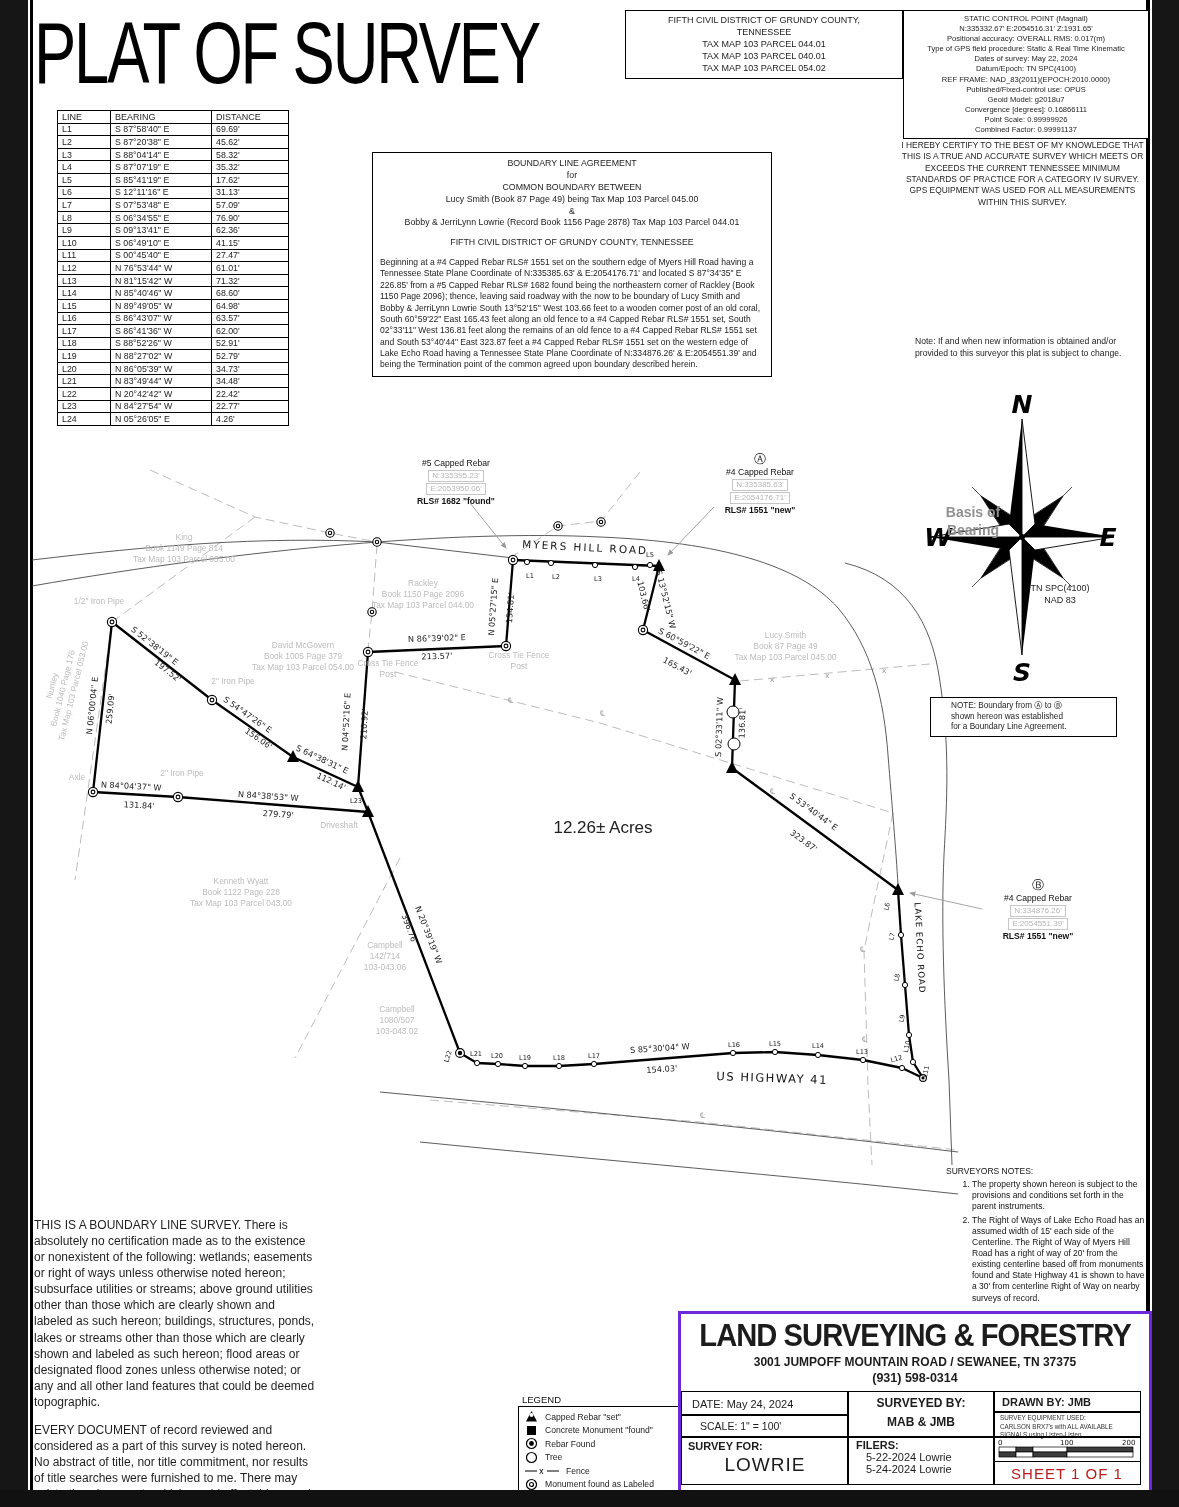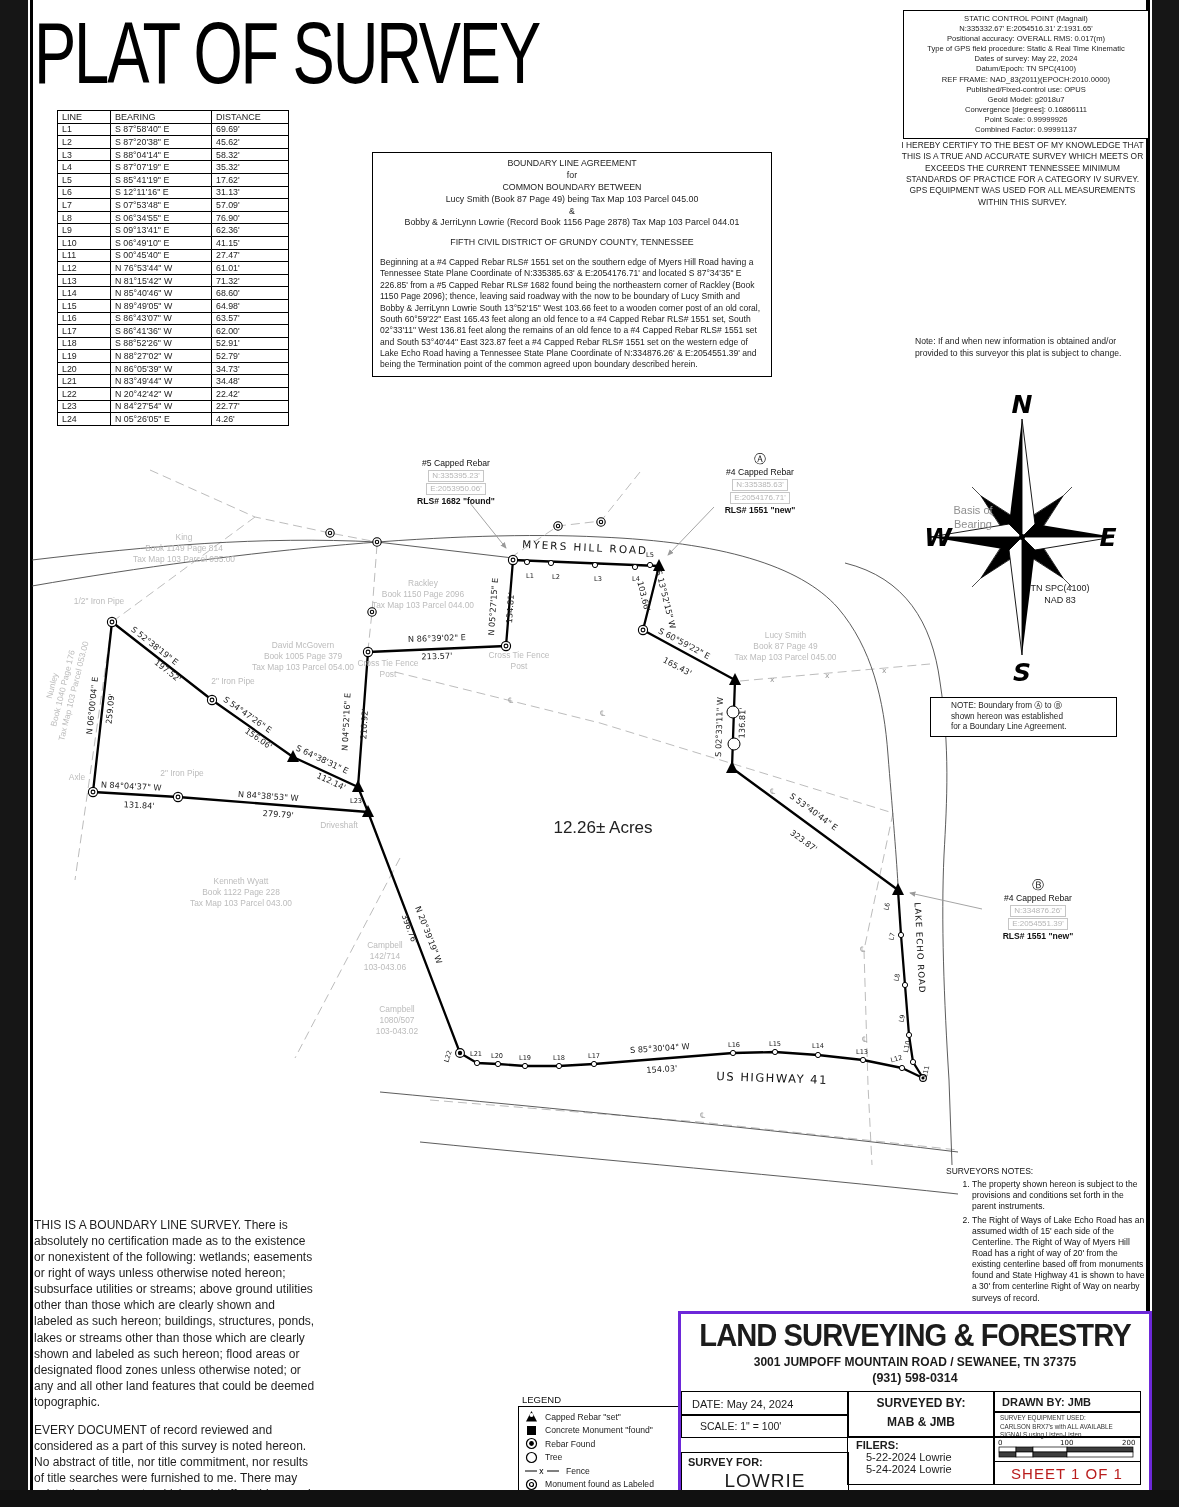--- a/index.html
+++ b/index.html
@@ -316,20 +316,29 @@
         <text x="0" y="-124">N</text>
         <text x="86" y="9">E</text>
         <text x="0" y="144">S</text>
         <text x="-84" y="9">W</text>
       </g>
     </g>
   </svg>
 
   <div class="plat-title">PLAT OF SURVEY</div>
 
+  <div class="box ctr small" style="left:625px;top:10px;width:272px;padding:4px 2px;">
+    <div>
+        <div>FIFTH CIVIL DISTRICT OF GRUNDY COUNTY,</div>
+        <div>TENNESSEE</div>
+        <div>TAX MAP 103 PARCEL 044.01</div>
+        <div>TAX MAP 103 PARCEL 040.01</div>
+        <div>TAX MAP 103 PARCEL 054.02</div>
+      </div>
+  </div>
 
   <div class="box ctr" style="left:903px;top:10px;width:240px;padding:3px 2px;font-size:7.6px;line-height:1.33;">
     <div>
         <div>STATIC CONTROL POINT (Magnail)</div>
         <div>N:335332.67' E:2054516.31' Z:1931.65'</div>
         <div>Positional accuracy:  OVERALL RMS: 0.017(m)</div>
         <div>Type of GPS field procedure: Static &amp; Real Time Kinematic</div>
         <div>Dates of survey: May 22, 2024</div>
         <div>Datum/Epoch: TN SPC(4100)</div>
         <div>REF FRAME: NAD_83(2011)(EPOCH:2010.0000)</div>
@@ -558,21 +567,21 @@
   <div class="parcel" style="left:62px;top:596px;width:74px;">1/2" Iron Pipe</div>
   <div class="parcel" style="left:198px;top:676px;width:70px;">2" Iron Pipe</div>
   <div class="parcel" style="left:147px;top:768px;width:70px;">2" Iron Pipe</div>
   <div class="parcel" style="left:56px;top:772px;width:42px;">Axle</div>
   <div class="parcel" style="left:352px;top:658px;width:72px;">Cross Tie Fence Post</div>
   <div class="parcel" style="left:483px;top:650px;width:72px;">Cross Tie Fence Post</div>
   <div class="parcel" style="left:298px;top:820px;width:82px;">Driveshaft</div>
 
   <div class="acre" style="left:518px;top:818px;width:170px;">12.26± Acres</div>
 
-  <div class="abs gray ctr" style="left:944px;top:503px;width:58px;font-size:11px;line-height:1.3;color:#8f8f8f;">
+  <div class="abs gray ctr" style="left:944px;top:503px;width:58px;font-size:14px;line-height:1.3;color:#8f8f8f;font-weight:bold;">
     <div>Basis of</div>
       <div>Bearing</div>
   </div>
   <div class="abs ctr" style="left:1018px;top:583px;width:84px;font-size:9px;line-height:1.3;">
     <div>TN SPC(4100)</div>
       <div>NAD 83</div>
   </div>
 
   <div class="box" style="left:930px;top:697px;width:145px;padding:3px 20px;font-size:8.2px;line-height:1.3;border-width:1px;">
     <div>NOTE: Boundary from Ⓐ to Ⓑ</div>
@@ -643,21 +652,21 @@
     <div class="tb-company">LAND SURVEYING &amp; FORESTRY</div>
     <div class="tb-addr">3001 JUMPOFF MOUNTAIN ROAD / SEWANEE, TN 37375</div>
     <div class="tb-phone">(931) 598-0314</div>
 
     <div class="cell" style="left:0;top:77px;width:168px;height:25px;font-size:11px;display:flex;align-items:center;padding-left:10px;">
       <span>DATE:  May 24, 2024</span>
     </div>
     <div class="cell" style="left:0;top:100px;width:168px;height:24px;font-size:10.5px;display:flex;align-items:center;padding-left:18px;">
       <span>SCALE: 1" = 100'</span>
     </div>
-    <div class="cell" style="left:0;top:138px;width:168px;height:49px;">
+    <div class="cell" style="left:0;top:122px;width:168px;height:49px;">
       <div style="font-size:11px;font-weight:700;padding:3px 0 0 6px;">SURVEY FOR:</div>
       <div class="ctr" style="font-size:19px;letter-spacing:1px;margin-top:2px;">LOWRIE</div>
     </div>
     <div class="cell ctr" style="left:166px;top:77px;width:148px;height:47px;">
       <div style="font-size:12px;font-weight:700;margin-top:4px;">SURVEYED BY:</div>
       <div style="font-size:12px;font-weight:700;margin-top:5px;">MAB &amp; JMB</div>
     </div>
     <div class="cell" style="left:166px;top:122px;width:148px;height:49px;">
       <div style="font-size:11px;font-weight:700;padding:2px 0 0 8px;">FILERS:</div>
       <div style="font-size:11px;padding-left:18px;">5-22-2024 Lowrie</div>

